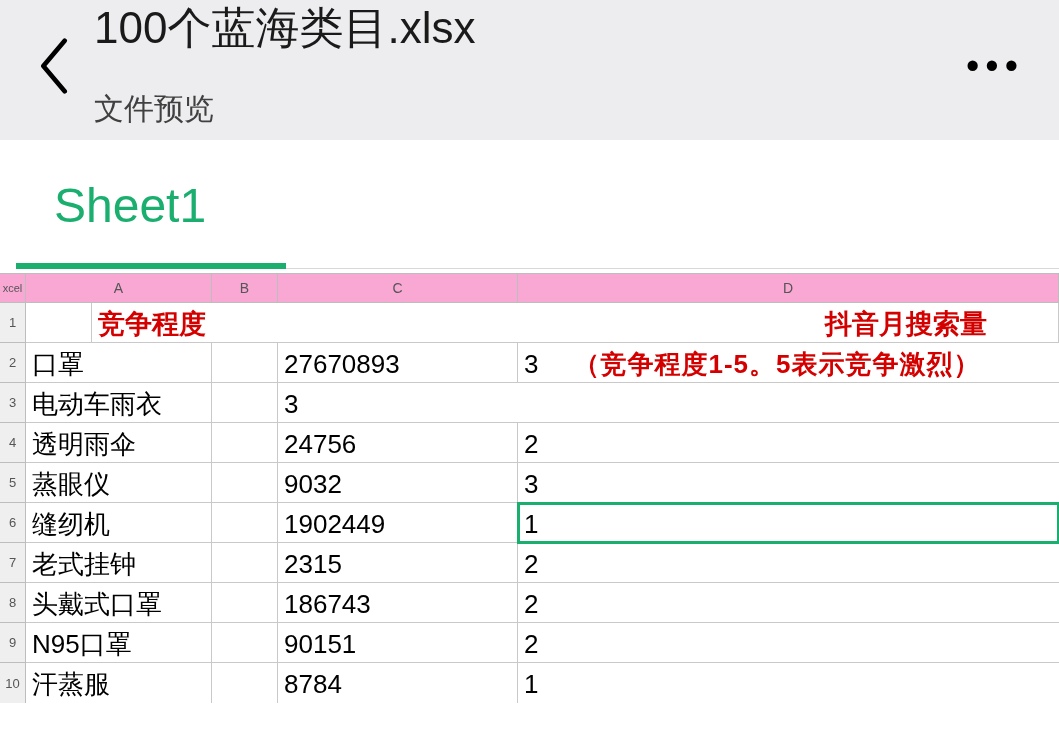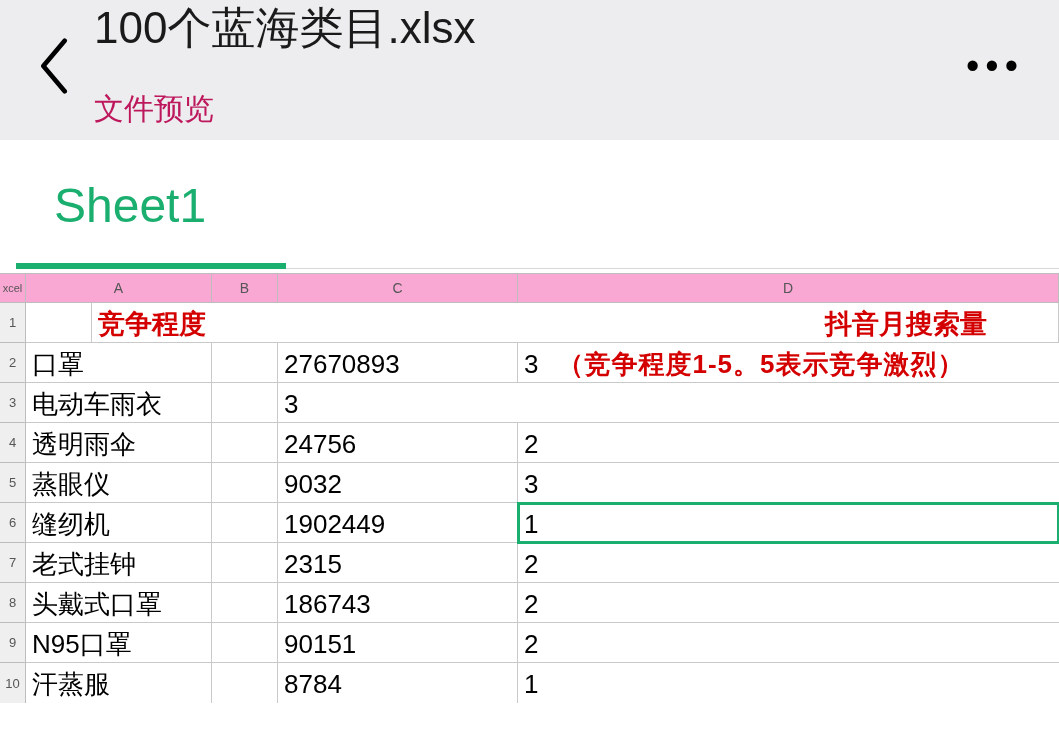--- a/index.html
+++ b/index.html
@@ -16,21 +16,21 @@
   .back-btn {
     width: 60px;
     display: flex;
     align-items: center;
     justify-content: center;
     cursor: pointer;
   }
   .back-btn svg { width: 32px; height: 56px; }
   .title-block { flex: 1; margin-left: 10px; display: flex; flex-direction: column; gap: 28px; }
   .title { font-size: 44px; color: #1a1a1a; font-weight: 400; line-height: 1.2; }
-  .subtitle { font-size: 30px; color: #be185d; margin-top: 6px; }
+  .subtitle { font-size: 30px; color: #404040; margin-top: 6px; }
   .more-btn { width: 80px; display: flex; align-items: center; justify-content: center; cursor: pointer; font-size: 38px; letter-spacing: 6px; color: #000; }
 
   
   .tab-region {
     display: flex;
     background: #fff;
     padding-left: 16px;
   }
   .tab {
     min-width: 270px;
@@ -90,21 +90,21 @@
     overflow: hidden;
     white-space: nowrap;
     position: relative;
   }
   .c-a { width: 186px; }
   .c-b { width: 66px; }
   .c-c { width: 240px; }
   .c-d { flex: 1; border-right: none; }
 
   .hdr-row .cell { color: #d40000; font-weight: 700; font-size: 27px; }
-  .c-d-note { color: #d40000; font-weight: 700; margin-left: 19px; letter-spacing: 1px; font-size: 26px; }
+  .c-d-note { color: #d40000; font-weight: 700; margin-left: 35px; letter-spacing: 1px; font-size: 26px; }
   .selected-cell {
     border: 3px solid #1aae6f;
     margin: -1px -1px -1px -1px;
     z-index: 3;
     padding: 2px 4px 0 4px;
   }
   .row.lastvis .cell, .row.lastvis .rn { border-bottom: none; }
 </style>
 </head>
 <body>

